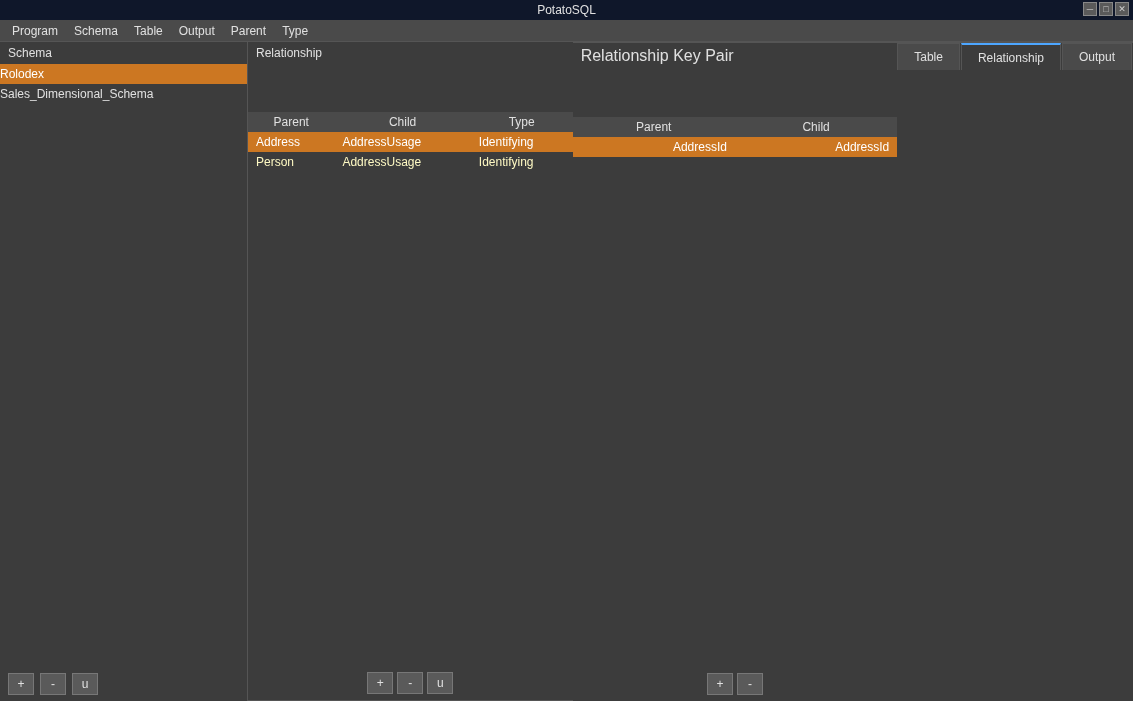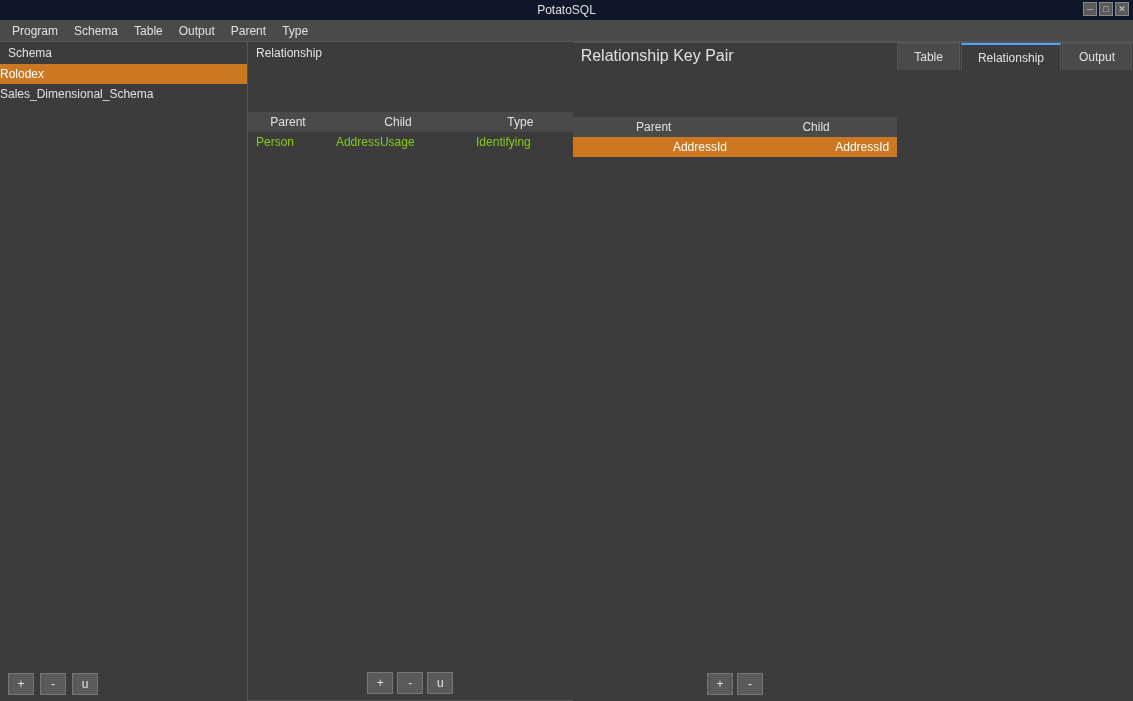--- a/index.html
+++ b/index.html
@@ -127,21 +127,21 @@
     .data-table th {
       background: #4a4a4a;
       color: #e0e0e0;
       padding: 3px 8px;
       text-align: center;
       border: none;
       font-weight: normal;
     }
     .data-table td {
       padding: 3px 8px;
-      color: #84cc16;
+      color: #fef9c3;
       background: #3c3c3c;
     }
     .data-table tr.selected td {
       background: #cc7722;
       color: #fff;
     }
     .table-container {
       overflow: auto;
       flex: 1;
       margin-top: 48px;
@@ -252,20 +252,25 @@
       <div class="table-container">
         <table class="data-table">
           <thead>
             <tr>
               <th>Parent</th>
               <th>Child</th>
               <th>Type</th>
             </tr>
           </thead>
           <tbody id="relationship-tbody">
+          <tr class="selected">
+                <td>Address</td>
+                <td>AddressUsage</td>
+                <td>Identifying</td>
+              </tr>
               <tr>
                 <td>Person</td>
                 <td>AddressUsage</td>
                 <td>Identifying</td>
               </tr>
             </tbody>
         </table>
       </div>
       <div id="relationship-buttons">
         <button class="action-btn">+</button>

